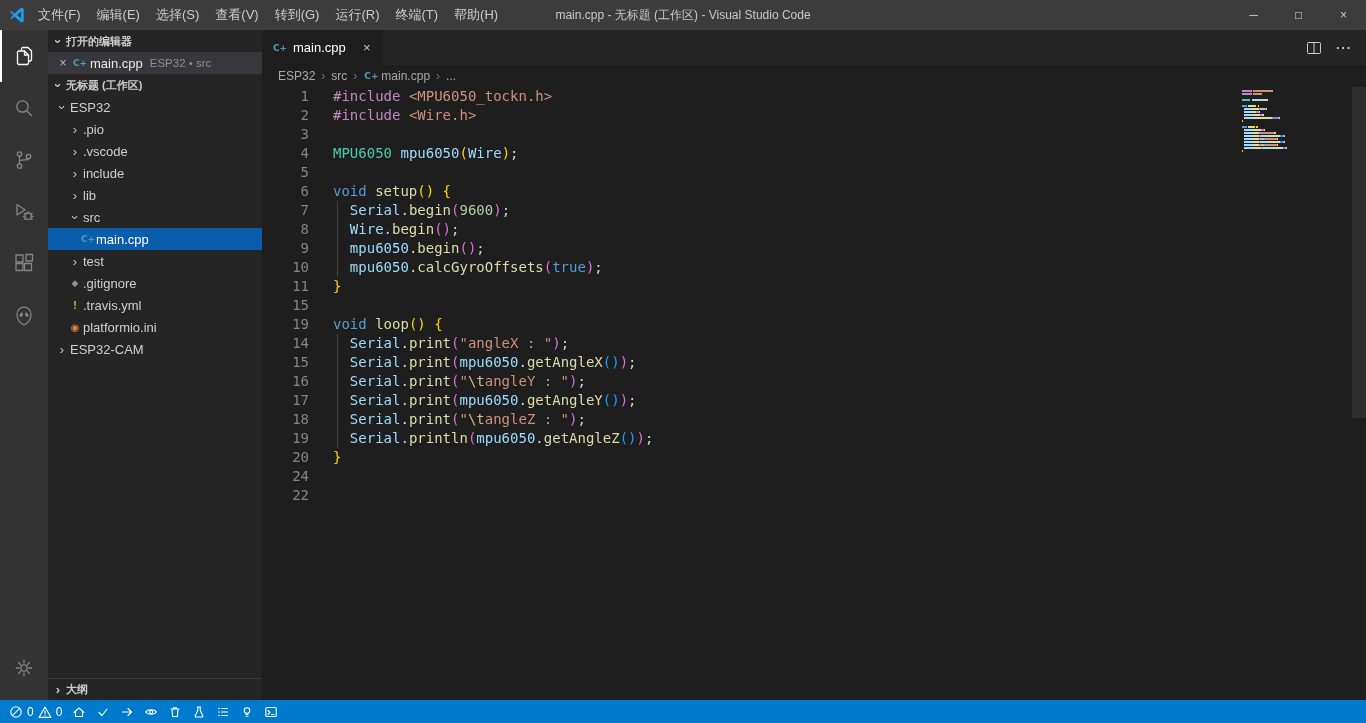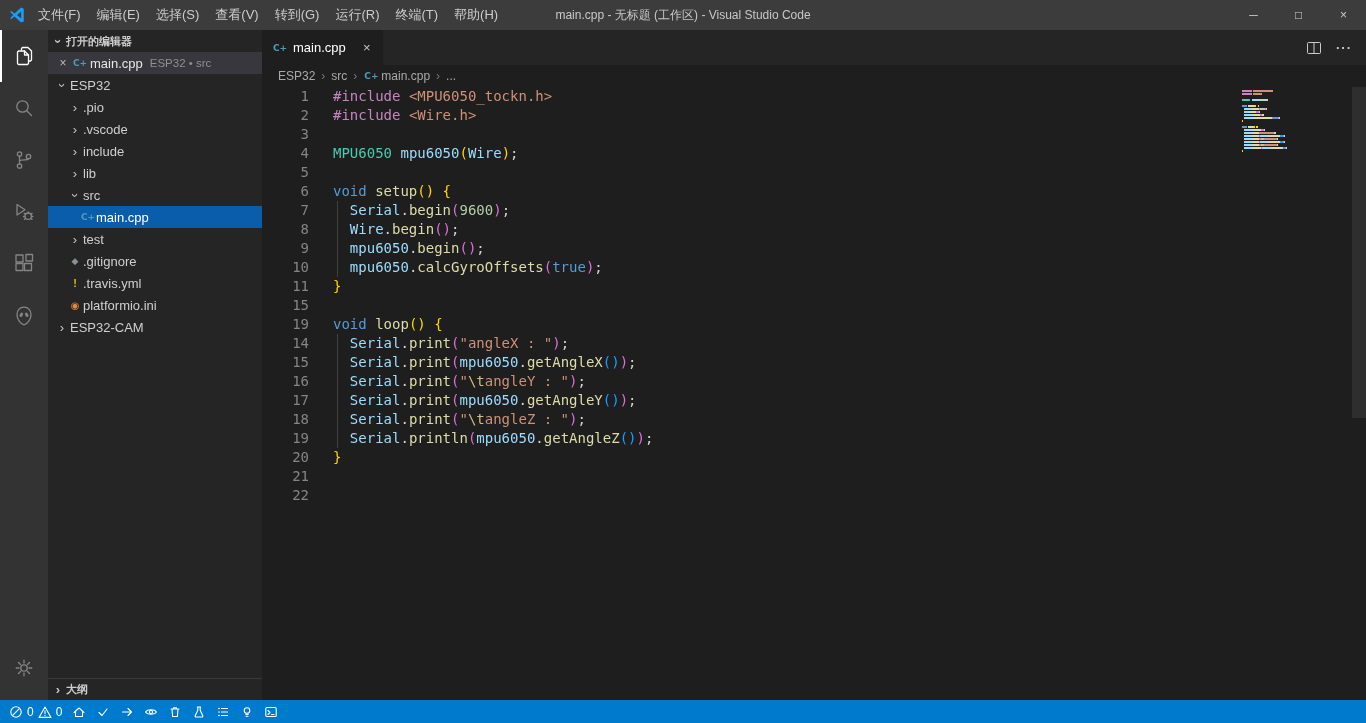--- a/index.html
+++ b/index.html
@@ -164,20 +164,24 @@
         <span class="chev down">›</span>
         <span>打开的编辑器</span>
       </div>
       <div class="oe-item">
         <span class="oe-close">×</span>
         <span class="cppicon">C+</span>
         <span class="oe-name">main.cpp</span>
         <span class="oe-detail">ESP32 • src</span>
       </div>
 
+      <div class="sec-header">
+        <span class="chev down">›</span>
+        <span>无标题 (工作区)</span>
+      </div>
       <div>
           <div class="trow" style="padding-left: 6px;">
             <span class="chev down">›</span>
             <span class="tlabel">ESP32</span>
           </div>
           <div class="trow" style="padding-left: 19px;">
             <span class="chev">›</span>
             <span class="tlabel">.pio</span>
           </div>
           <div class="trow" style="padding-left: 19px;">
@@ -278,21 +282,21 @@
             <div class="ln">11</div>
             <div class="ln">15</div>
             <div class="ln">19</div>
             <div class="ln">14</div>
             <div class="ln">15</div>
             <div class="ln">16</div>
             <div class="ln">17</div>
             <div class="ln">18</div>
             <div class="ln">19</div>
             <div class="ln">20</div>
-            <div class="ln">21</div>
+            <div class="ln">24</div>
             <div class="ln">22</div>
           </div>
         <div class="code-content">
             <div class="cl"><span style="color: rgb(197, 134, 192);">#include</span><span> </span><span style="color: rgb(206, 145, 120);">&lt;MPU6050_tockn.h&gt;</span></div>
             <div class="cl"><span style="color: rgb(197, 134, 192);">#include</span><span> </span><span style="color: rgb(206, 145, 120);">&lt;Wire.h&gt;</span></div>
             <div class="cl"></div>
             <div class="cl"><span style="color: rgb(78, 201, 176);">MPU6050</span><span> </span><span style="color: rgb(156, 220, 254);">mpu6050</span><span style="color: rgb(255, 215, 0);">(</span><span style="color: rgb(156, 220, 254);">Wire</span><span style="color: rgb(255, 215, 0);">)</span><span style="color: rgb(212, 212, 212);">;</span></div>
             <div class="cl"></div>
             <div class="cl"><span style="color: rgb(86, 156, 214);">void</span><span> </span><span style="color: rgb(220, 220, 170);">setup</span><span style="color: rgb(255, 215, 0);">()</span><span> </span><span style="color: rgb(255, 215, 0);">{</span></div>
             <div class="cl"><span class="guide"></span><span>  </span><span style="color: rgb(156, 220, 254);">Serial</span><span style="color: rgb(212, 212, 212);">.</span><span style="color: rgb(220, 220, 170);">begin</span><span style="color: rgb(218, 112, 214);">(</span><span style="color: rgb(181, 206, 168);">9600</span><span style="color: rgb(218, 112, 214);">)</span><span style="color: rgb(212, 212, 212);">;</span></div>

